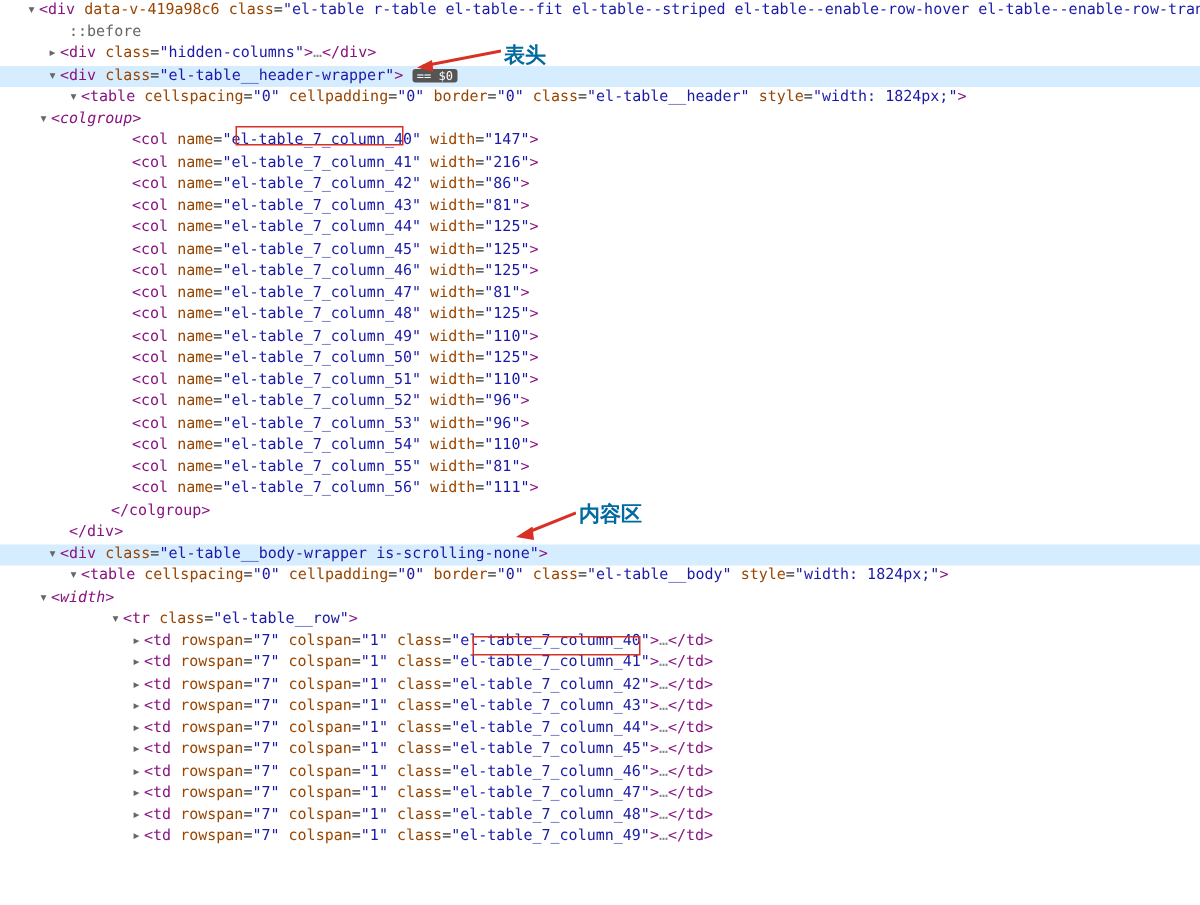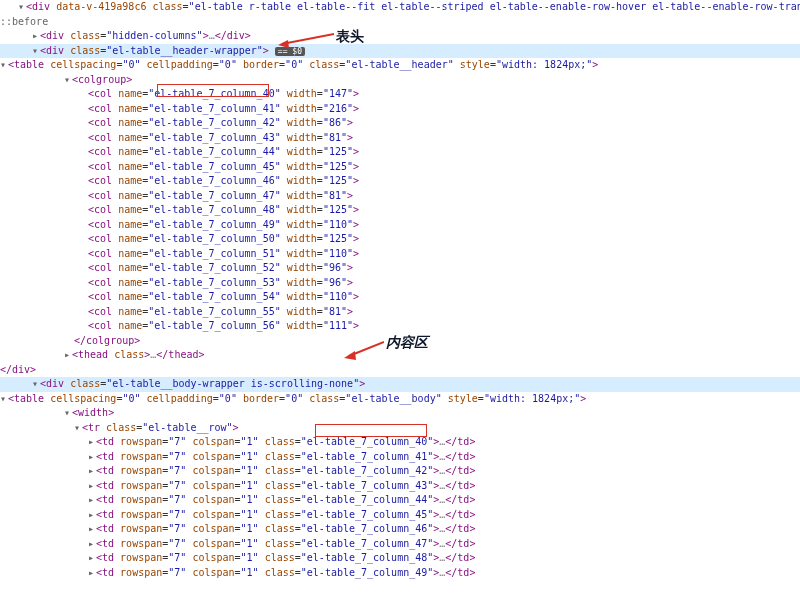--- a/index.html
+++ b/index.html
@@ -5,43 +5,43 @@
   html,body{margin:0;padding:0;background:#fff;font-family:Consolas,Menlo,monospace;font-size:10px;line-height:1.45;color:#333;}
   .viewport{width:800px;height:603px;overflow:hidden;position:relative;}
   .line{white-space:pre;}
   .arrow-caret{display:inline-block;width:8px;color:#666;cursor:pointer;}
   .tag{color:#881280;}
   .attr-name{color:#994500;}
   .attr-val{color:#1a1aa6;}
   .pseudo{color:#666;}
   .eq-badge{background:#555;color:#fff;font-size:8px;padding:0 3px;border-radius:2px;margin-left:6px;}
   .hl{background:#d6ecff;display:block;}
-  .call-label{color:#0f172a;font-family:"Microsoft YaHei","SimSun",sans-serif;font-size:14px;font-weight:bold;position:absolute;z-index:5;}
+  .call-label{color:#0369a1;font-family:"Microsoft YaHei","SimSun",sans-serif;font-size:14px;font-weight:bold;position:absolute;z-index:5;}
   .call-arrow{position:absolute;z-index:5;}
   .box-mark{position:absolute;border:1px solid #d93025;z-index:4;}
   .ind1{padding-left:18px;}
   .ind2{padding-left:32px;}
-  .ind3{}
-  .ind4{padding-left:64px;}
+  .ind3{padding-left:46px;}
+  .ind4{padding-left:26px;font-style:italic;}
   .ind5{padding-left:74px;}
   .ind6{padding-left:88px;}
   .ellips{color:#888;}
 </style>
 </head>
 <body>
 
 <div class="viewport">
 
   <div class="call-label" style="top:26px;left:336px;">表头</div>
   <svg class="call-arrow" style="top:30px;left:278px;" width="56" height="18">
       <line x1="56" y1="4" x2="4" y2="14" stroke="#d93025" stroke-width="2"></line>
       <polygon points="0,15 10,10 11,18" fill="#d93025"></polygon>
     </svg>
 
-  <div class="call-label" style="top:332px;left:386px;font-style:italic;">内容区</div>
+  <div class="call-label" style="top:332px;left:386px;">内容区</div>
   <svg class="call-arrow" style="top:338px;left:344px;" width="40" height="22">
       <line x1="40" y1="4" x2="5" y2="18" stroke="#d93025" stroke-width="2"></line>
       <polygon points="0,20 11,13 12,22" fill="#d93025"></polygon>
     </svg>
 
   <div class="box-mark" style="top:84px;left:157px;width:110px;height:11px;"></div>
   <div class="box-mark" style="top:424px;left:315px;width:110px;height:11px;"></div>
 
   <div class="line ind1"><span class="arrow-caret">▾</span><span class="tag">&lt;<span>div</span></span> <span class="attr-name">data-v-419a98c6</span> <span class="attr-name">class</span>=<span class="attr-val">"<span>el-table r-table el-table--fit el-table--striped el-table--enable-row-hover el-table--enable-row-transition</span>"</span></div>
   <div class="line ind3 pseudo"><span>::before</span></div>
@@ -68,21 +68,20 @@
       <div class="line ind6"><span class="tag">&lt;col</span> <span class="attr-name">name</span>=<span class="attr-val">"el-table_7_column_50"</span> <span class="attr-name">width</span>=<span class="attr-val">"125"</span><span class="tag">&gt;</span></div>
       <div class="line ind6"><span class="tag">&lt;col</span> <span class="attr-name">name</span>=<span class="attr-val">"el-table_7_column_51"</span> <span class="attr-name">width</span>=<span class="attr-val">"110"</span><span class="tag">&gt;</span></div>
       <div class="line ind6"><span class="tag">&lt;col</span> <span class="attr-name">name</span>=<span class="attr-val">"el-table_7_column_52"</span> <span class="attr-name">width</span>=<span class="attr-val">"96"</span><span class="tag">&gt;</span></div>
       <div class="line ind6"><span class="tag">&lt;col</span> <span class="attr-name">name</span>=<span class="attr-val">"el-table_7_column_53"</span> <span class="attr-name">width</span>=<span class="attr-val">"96"</span><span class="tag">&gt;</span></div>
       <div class="line ind6"><span class="tag">&lt;col</span> <span class="attr-name">name</span>=<span class="attr-val">"el-table_7_column_54"</span> <span class="attr-name">width</span>=<span class="attr-val">"110"</span><span class="tag">&gt;</span></div>
       <div class="line ind6"><span class="tag">&lt;col</span> <span class="attr-name">name</span>=<span class="attr-val">"el-table_7_column_55"</span> <span class="attr-name">width</span>=<span class="attr-val">"81"</span><span class="tag">&gt;</span></div>
       <div class="line ind6"><span class="tag">&lt;col</span> <span class="attr-name">name</span>=<span class="attr-val">"el-table_7_column_56"</span> <span class="attr-name">width</span>=<span class="attr-val">"111"</span><span class="tag">&gt;</span></div>
     </div>
 
   <div class="line ind5"><span class="tag">&lt;/<span>colgroup</span>&gt;</span></div>
-  <div class="line ind4"><span class="arrow-caret">▸</span><span class="tag">&lt;thead</span> <span class="attr-name">class</span><span class="tag">&gt;</span><span class="ellips">…</span><span class="tag">&lt;/thead&gt;</span></div>
   <div class="line ind3"><span class="tag">&lt;/div&gt;</span></div>
 
   <span class="hl">
   <div class="line ind2"><span class="arrow-caret">▾</span><span class="tag">&lt;div</span> <span class="attr-name">class</span>=<span class="attr-val">"<span>el-table__body-wrapper is-scrolling-none</span>"</span><span class="tag">&gt;</span></div>
   </span>
 
   <div class="line ind3"><span class="arrow-caret">▾</span><span class="tag">&lt;table</span> <span class="attr-name">cellspacing</span>=<span class="attr-val">"<span>0</span>"</span> <span class="attr-name">cellpadding</span>=<span class="attr-val">"<span>0</span>"</span> <span class="attr-name">border</span>=<span class="attr-val">"<span>0</span>"</span> <span class="attr-name">class</span>=<span class="attr-val">"<span>el-table__body</span>"</span> <span class="attr-name">style</span>=<span class="attr-val">"<span>width: 1824px;</span>"</span><span class="tag">&gt;</span></div>
   <div class="line ind4"><span class="arrow-caret">▾</span><span class="tag">&lt;<span>width</span>&gt;</span></div>
   <div class="line ind5"><span class="arrow-caret">▾</span><span class="tag">&lt;tr</span> <span class="attr-name">class</span>=<span class="attr-val">"<span>el-table__row</span>"</span><span class="tag">&gt;</span></div>
 

